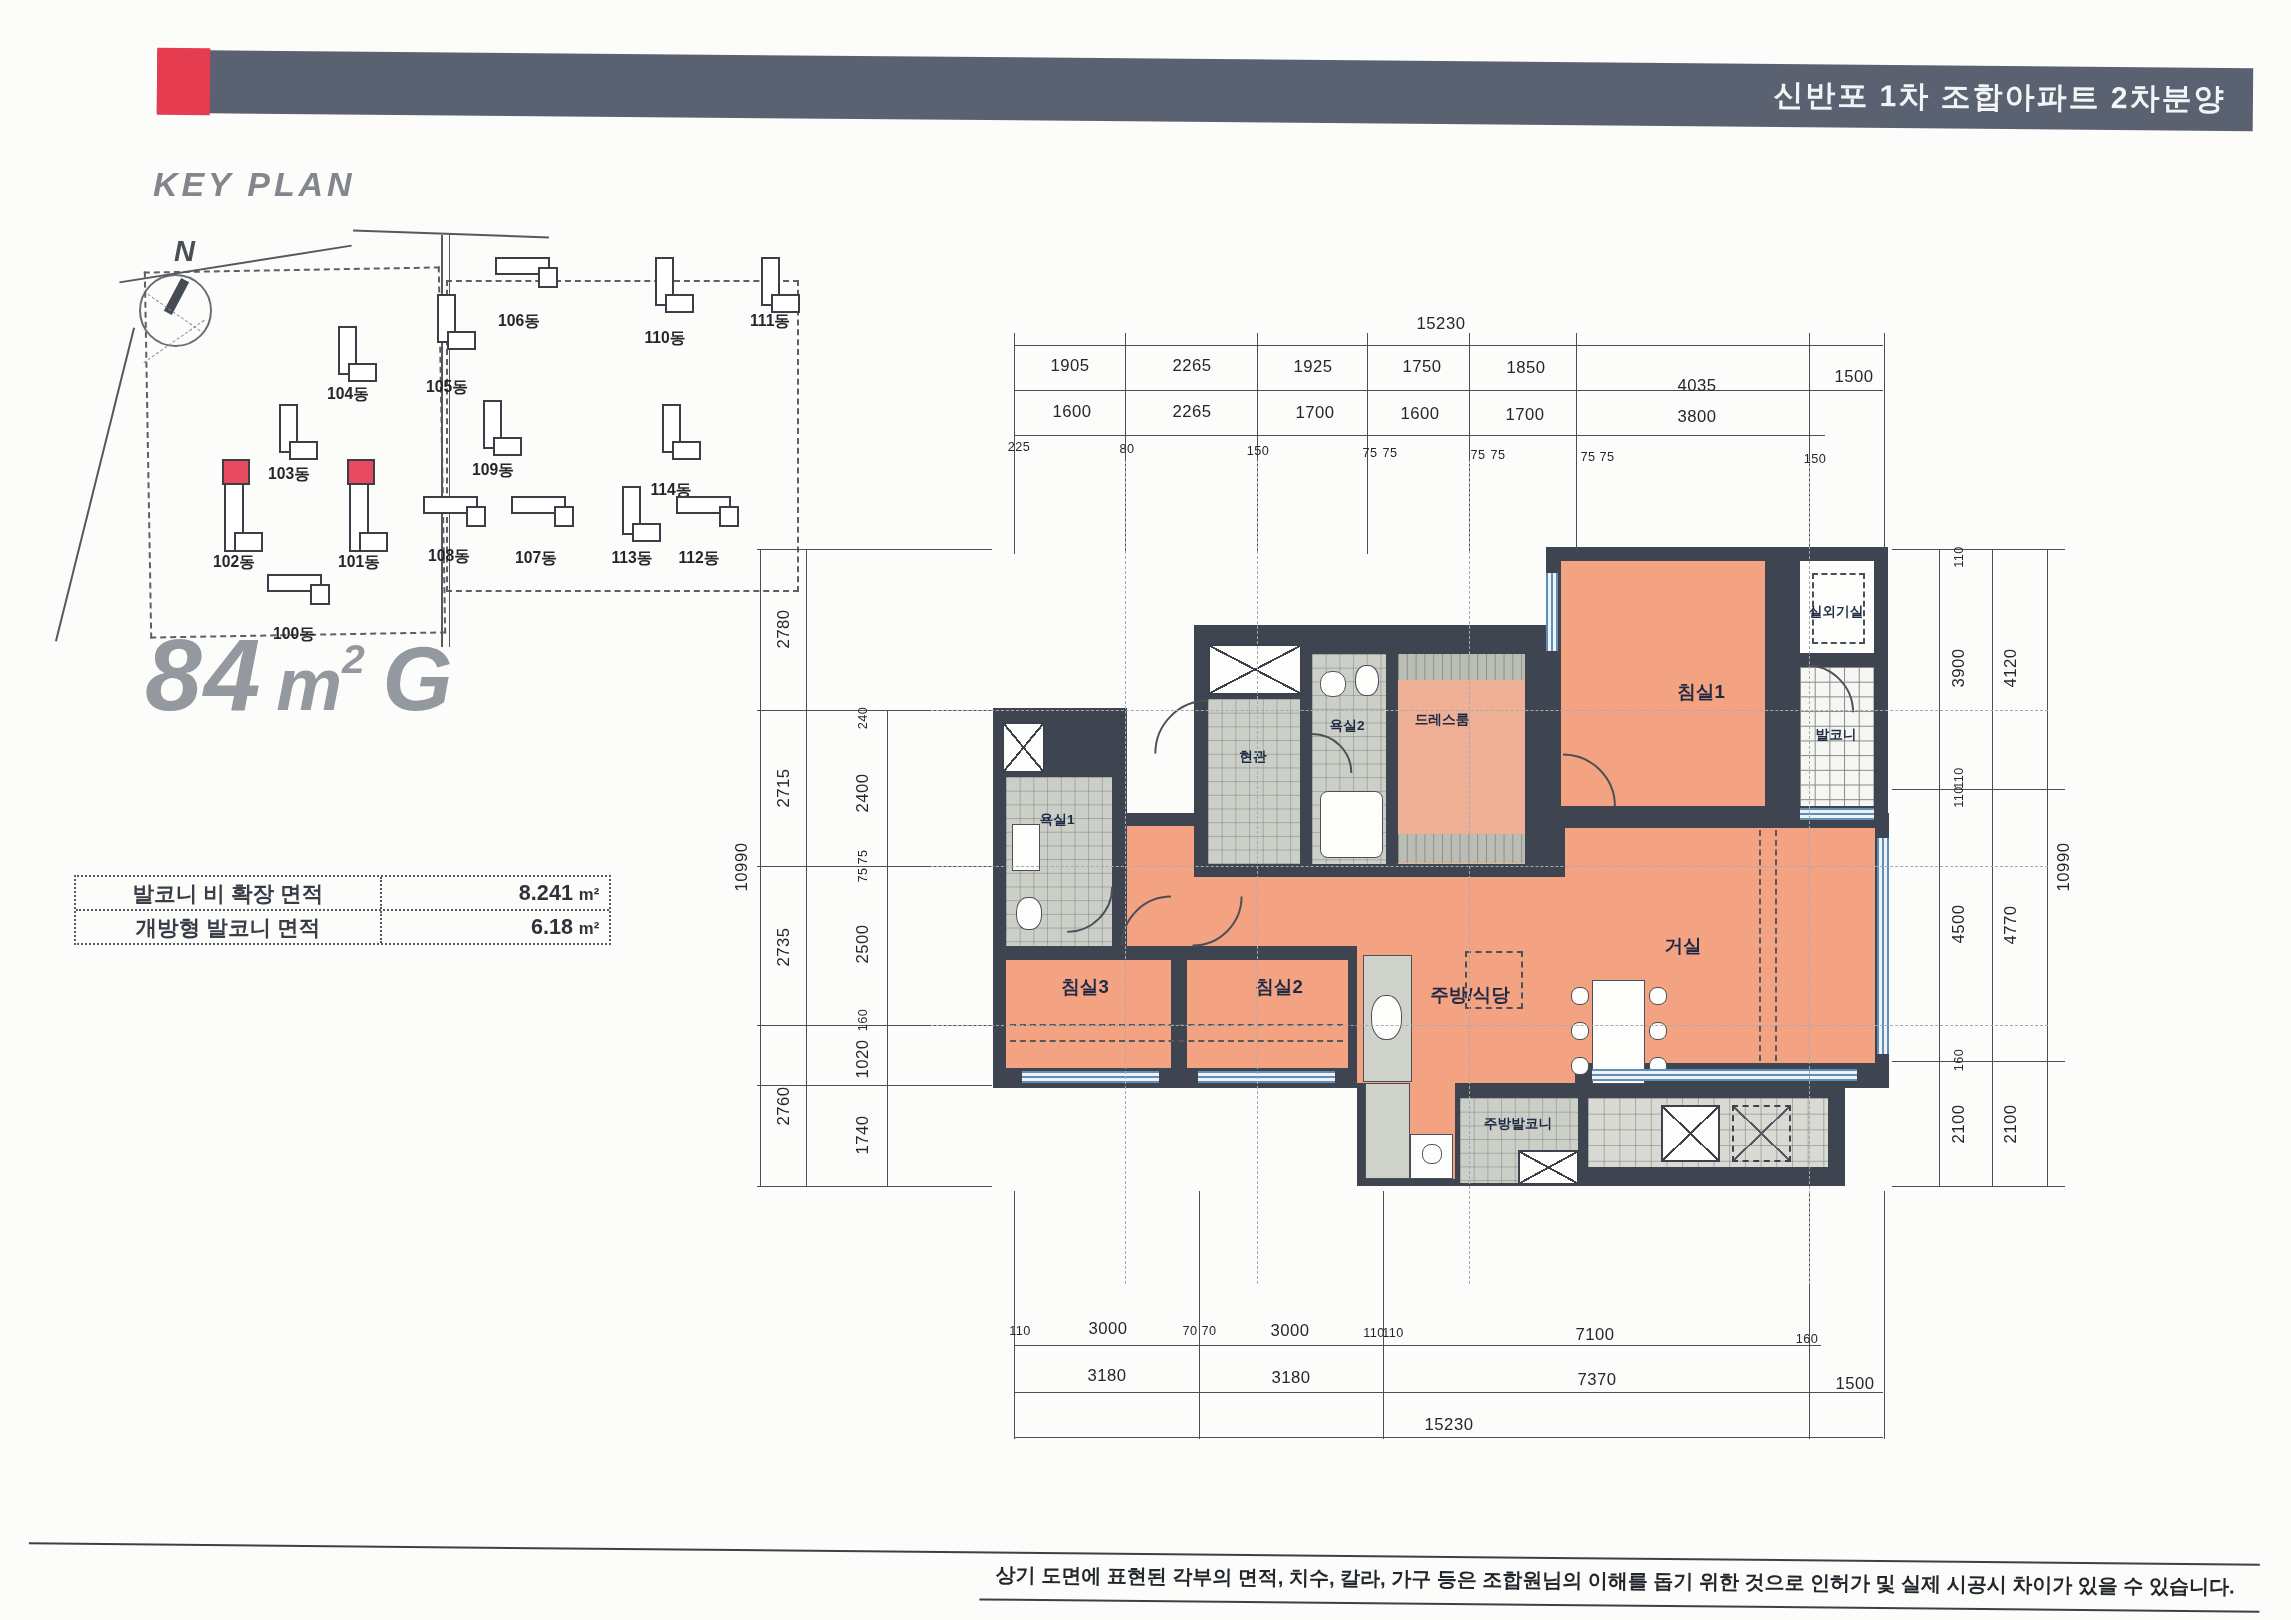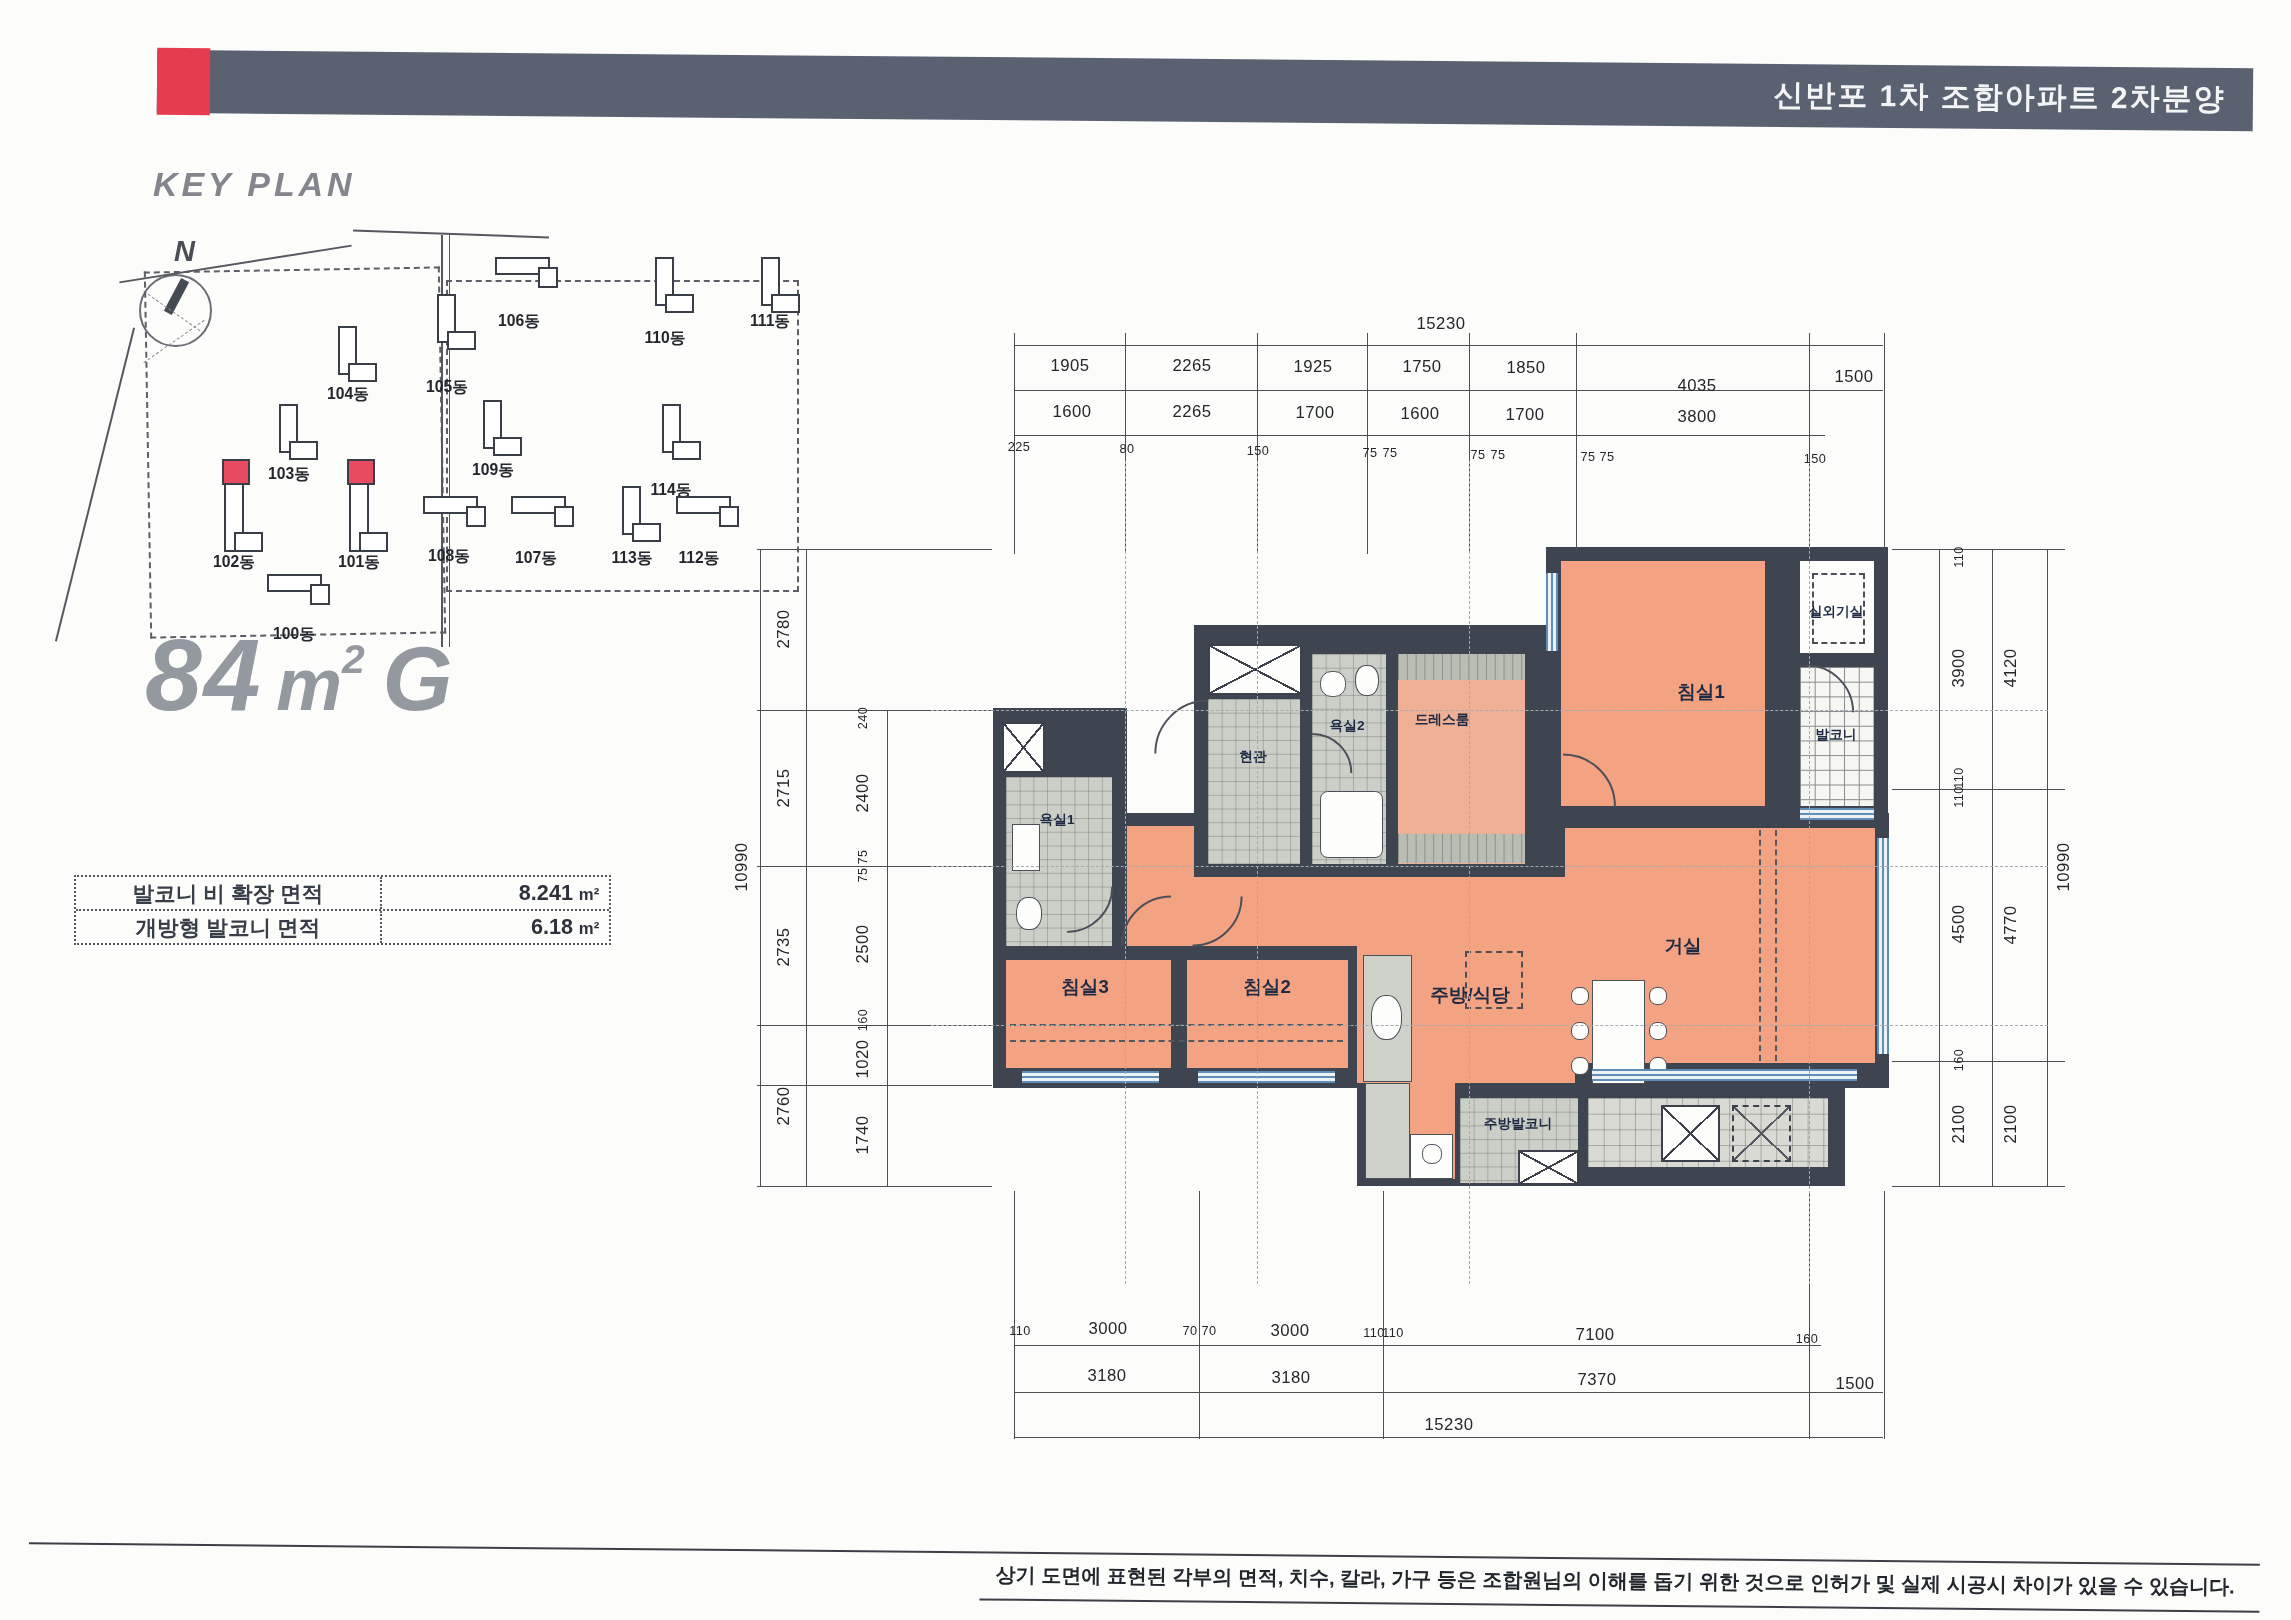--- a/index.html
+++ b/index.html
@@ -275,21 +275,21 @@
     </svg>
     <div id="room-labels">
         <span class="room" style="left: 698px; top: 158px; margin-left: 28px;">침실1</span>
         <span class="room s" style="left: 861px; top: 78px;">실외기실</span>
         <span class="room s" style="left: 861px; top: 201px;">발코니</span>
         <span class="room s" style="left: 278px; top: 223px;">현관</span>
         <span class="room s" style="left: 372px; top: 192px;">욕실2</span>
         <span class="room s" style="left: 467px; top: 186px;">드레스룸</span>
         <span class="room s" style="left: 82px; top: 286px;">욕실1</span>
         <span class="room" style="left: 110px; top: 453px;">침실3</span>
-        <span class="room" style="left: 292px; top: 453px;">침실2</span>
+        <span class="room" style="left: 304px; top: 453px;">침실2</span>
         <span class="room" style="left: 495px; top: 461px;">주방/식당</span>
         <span class="room" style="left: 708px; top: 412px;">거실</span>
         <span class="room s" style="left: 543px; top: 590px;">주방발코니</span>
       </div>
   </div>
 
   <div class="ln" style="left:1014px;top:345px;width:869px;height:1px;"></div>
   <div class="ln" style="left:1014px;top:390px;width:869px;height:1px;"></div>
   <div class="ln" style="left:1014px;top:435px;width:811px;height:1px;"></div>
   <div class="ln" style="left:1014px;top:1345px;width:807px;height:1px;"></div>

